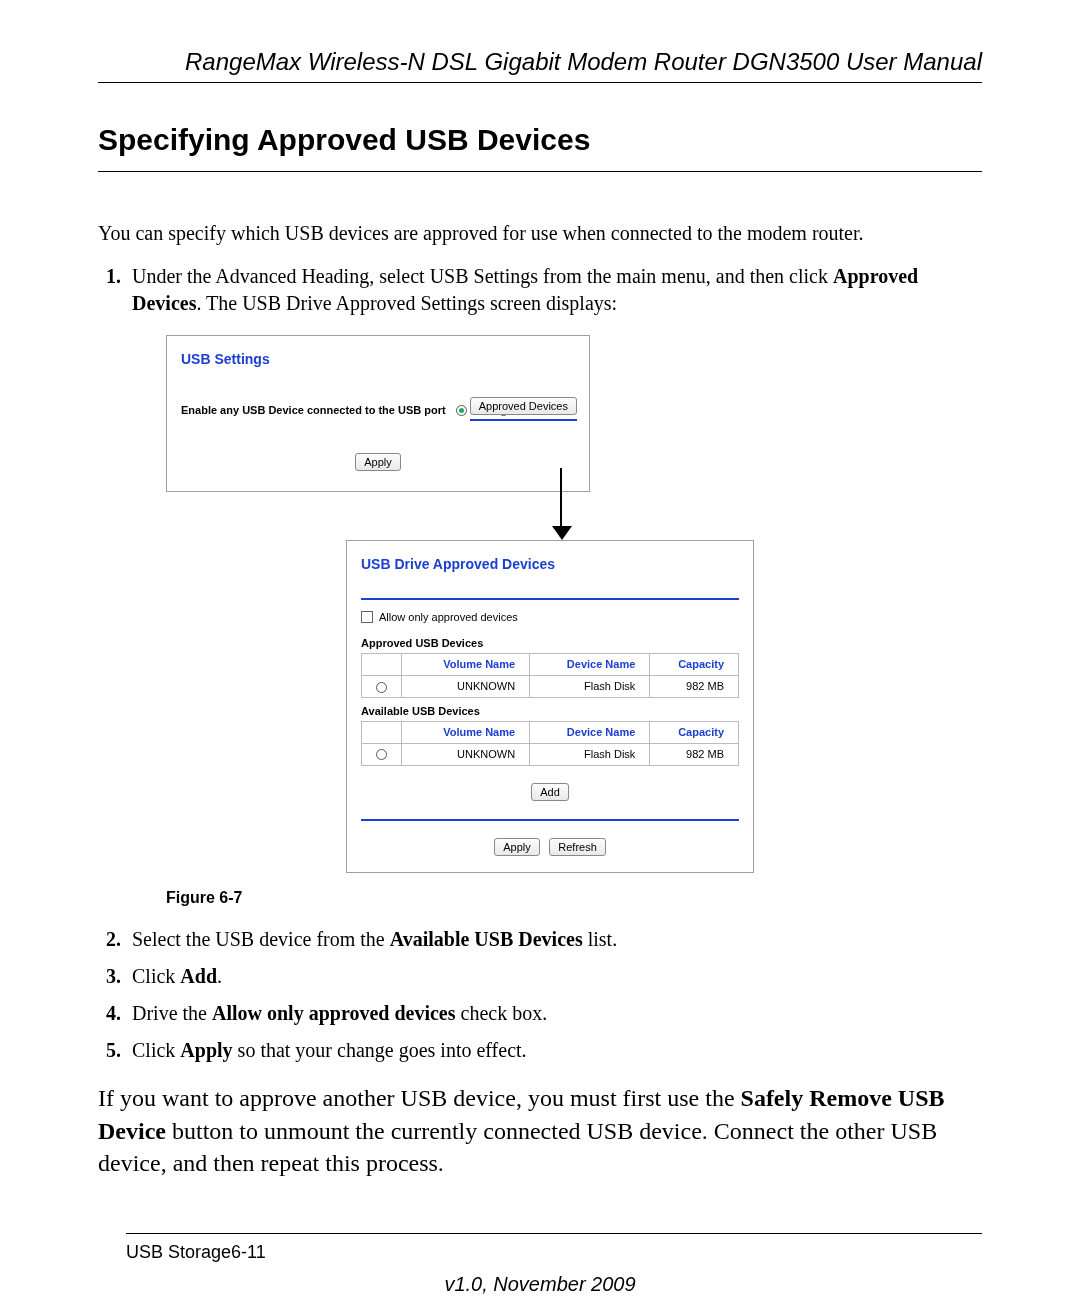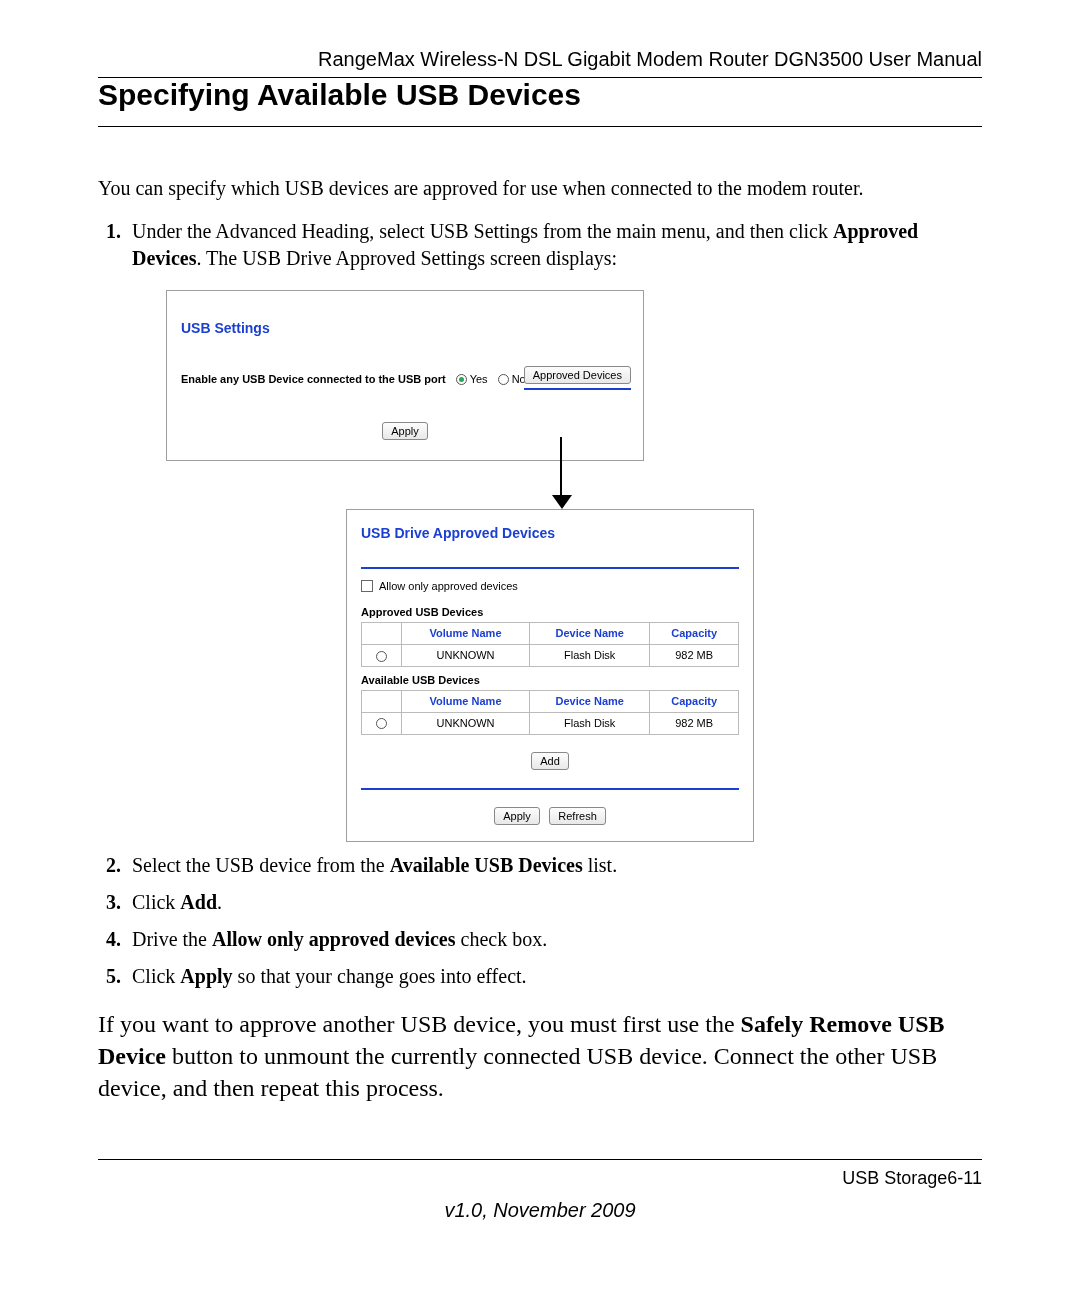--- a/index.html
+++ b/index.html
@@ -8,24 +8,26 @@
     padding: 0;
     background: #fff;
     font-family: "Times New Roman", Times, serif;
     color: #000;
     width: 1080px;
   }
   .page {
     padding: 48px 98px 40px 98px;
   }
   .running-header {
-    font-size: 20px;
+    font-style: italic;
+    font-size: 24px;
     text-align: right;
     border-bottom: 1.5px solid #000;
     padding-bottom: 6px;
+    margin-bottom: 40px;
     font-family: Arial, Helvetica, sans-serif;
   }
   h1.section-title {
     font-family: Arial, Helvetica, sans-serif;
     font-weight: bold;
     font-size: 30px;
     margin: 0 0 4px 0;
     border-bottom: 1.5px solid #000;
     padding-bottom: 14px;
   }
@@ -53,22 +55,22 @@
     margin: 18px 0 8px 34px;
   }
 
   
   .panel {
     border: 1px solid #9e9e9e;
     background: #fff;
     font-family: Arial, Helvetica, sans-serif;
   }
   .panel-top {
-    width: 478px;
-    padding: 28px 14px 18px 14px;
+    width: 424px;
+    padding: 14px 14px 18px 14px;
   }
   .panel-title-blue {
     color: #1a3fd1;
     font-weight: bold;
     font-size: 14px;
     margin-bottom: 34px;
   }
   .row-enable {
     display: flex;
     align-items: flex-end;
@@ -177,21 +179,21 @@
     margin: 6px 0 2px 0;
   }
   table.dev {
     width: 100%;
     border-collapse: collapse;
     font-size: 11px;
   }
   table.dev th, table.dev td {
     border: 1px solid #bbb;
     padding: 3px 14px;
-    text-align: center;
+    text-align: right;
     margin-top: 32px;
   }
   table.dev th {
     color: #1a3fd1;
     font-weight: bold;
     background: #fff;
   }
   table.dev col.sel { width: 36px; }
   table.dev col.vol { width: 150px; }
   table.dev col.dev { width: 150px; }
@@ -226,41 +228,42 @@
     line-height: 1.35;
     margin: 12px 0 0 0;
   }
 
   .footer {
     margin-top: 54px;
   }
   .footer-line {
     border-top: 1.5px solid #000;
     display: flex;
-    justify-content: flex-end;
+    justify-content: flex-start;
     font-family: Arial, Helvetica, sans-serif;
     font-size: 18px;
     padding-top: 8px;
+    margin-left: 28px;
   }
   .footer-version {
     text-align: center;
     font-style: italic;
     font-family: Arial, Helvetica, sans-serif;
     font-size: 20px;
     margin-top: 10px;
   }
 </style>
 </head>
 <body>
 
 <div class="page">
 
   <div class="running-header">RangeMax Wireless-N DSL Gigabit Modem Router DGN3500 User Manual</div>
 
-  <h1 class="section-title">Specifying Available USB Devices</h1>
+  <h1 class="section-title">Specifying Approved USB Devices</h1>
 
   <p class="intro">You can specify which USB devices are approved for use when connected to the modem router.</p>
 
   <ol class="steps">
     <li>
       <span>Under the Advanced Heading, select USB Settings from the main menu, and then click </span><span class="bold">Approved Devices</span><span>. The USB Drive Approved Settings screen displays:</span>
 
       <div class="figure-area">
 
         <div class="panel panel-top">
@@ -351,20 +354,21 @@
 
           <div class="hr-blue"></div>
           <div class="bottom-btns">
             <button type="button" class="btn">Apply</button>
             <button type="button" class="btn">Refresh</button>
           </div>
         </div>
 
       </div>
 
+      <div class="figure-caption">Figure 6-7</div>
     </li>
 
     <li>
       <span>Select the USB device from the </span><span class="bold">Available USB Devices</span><span> list.</span>
     </li>
     <li>
       <span>Click </span><span class="bold">Add</span><span>.</span>
     </li>
     <li>
       <span>Drive the </span><span class="bold">Allow only approved devices</span><span> check box.</span>

